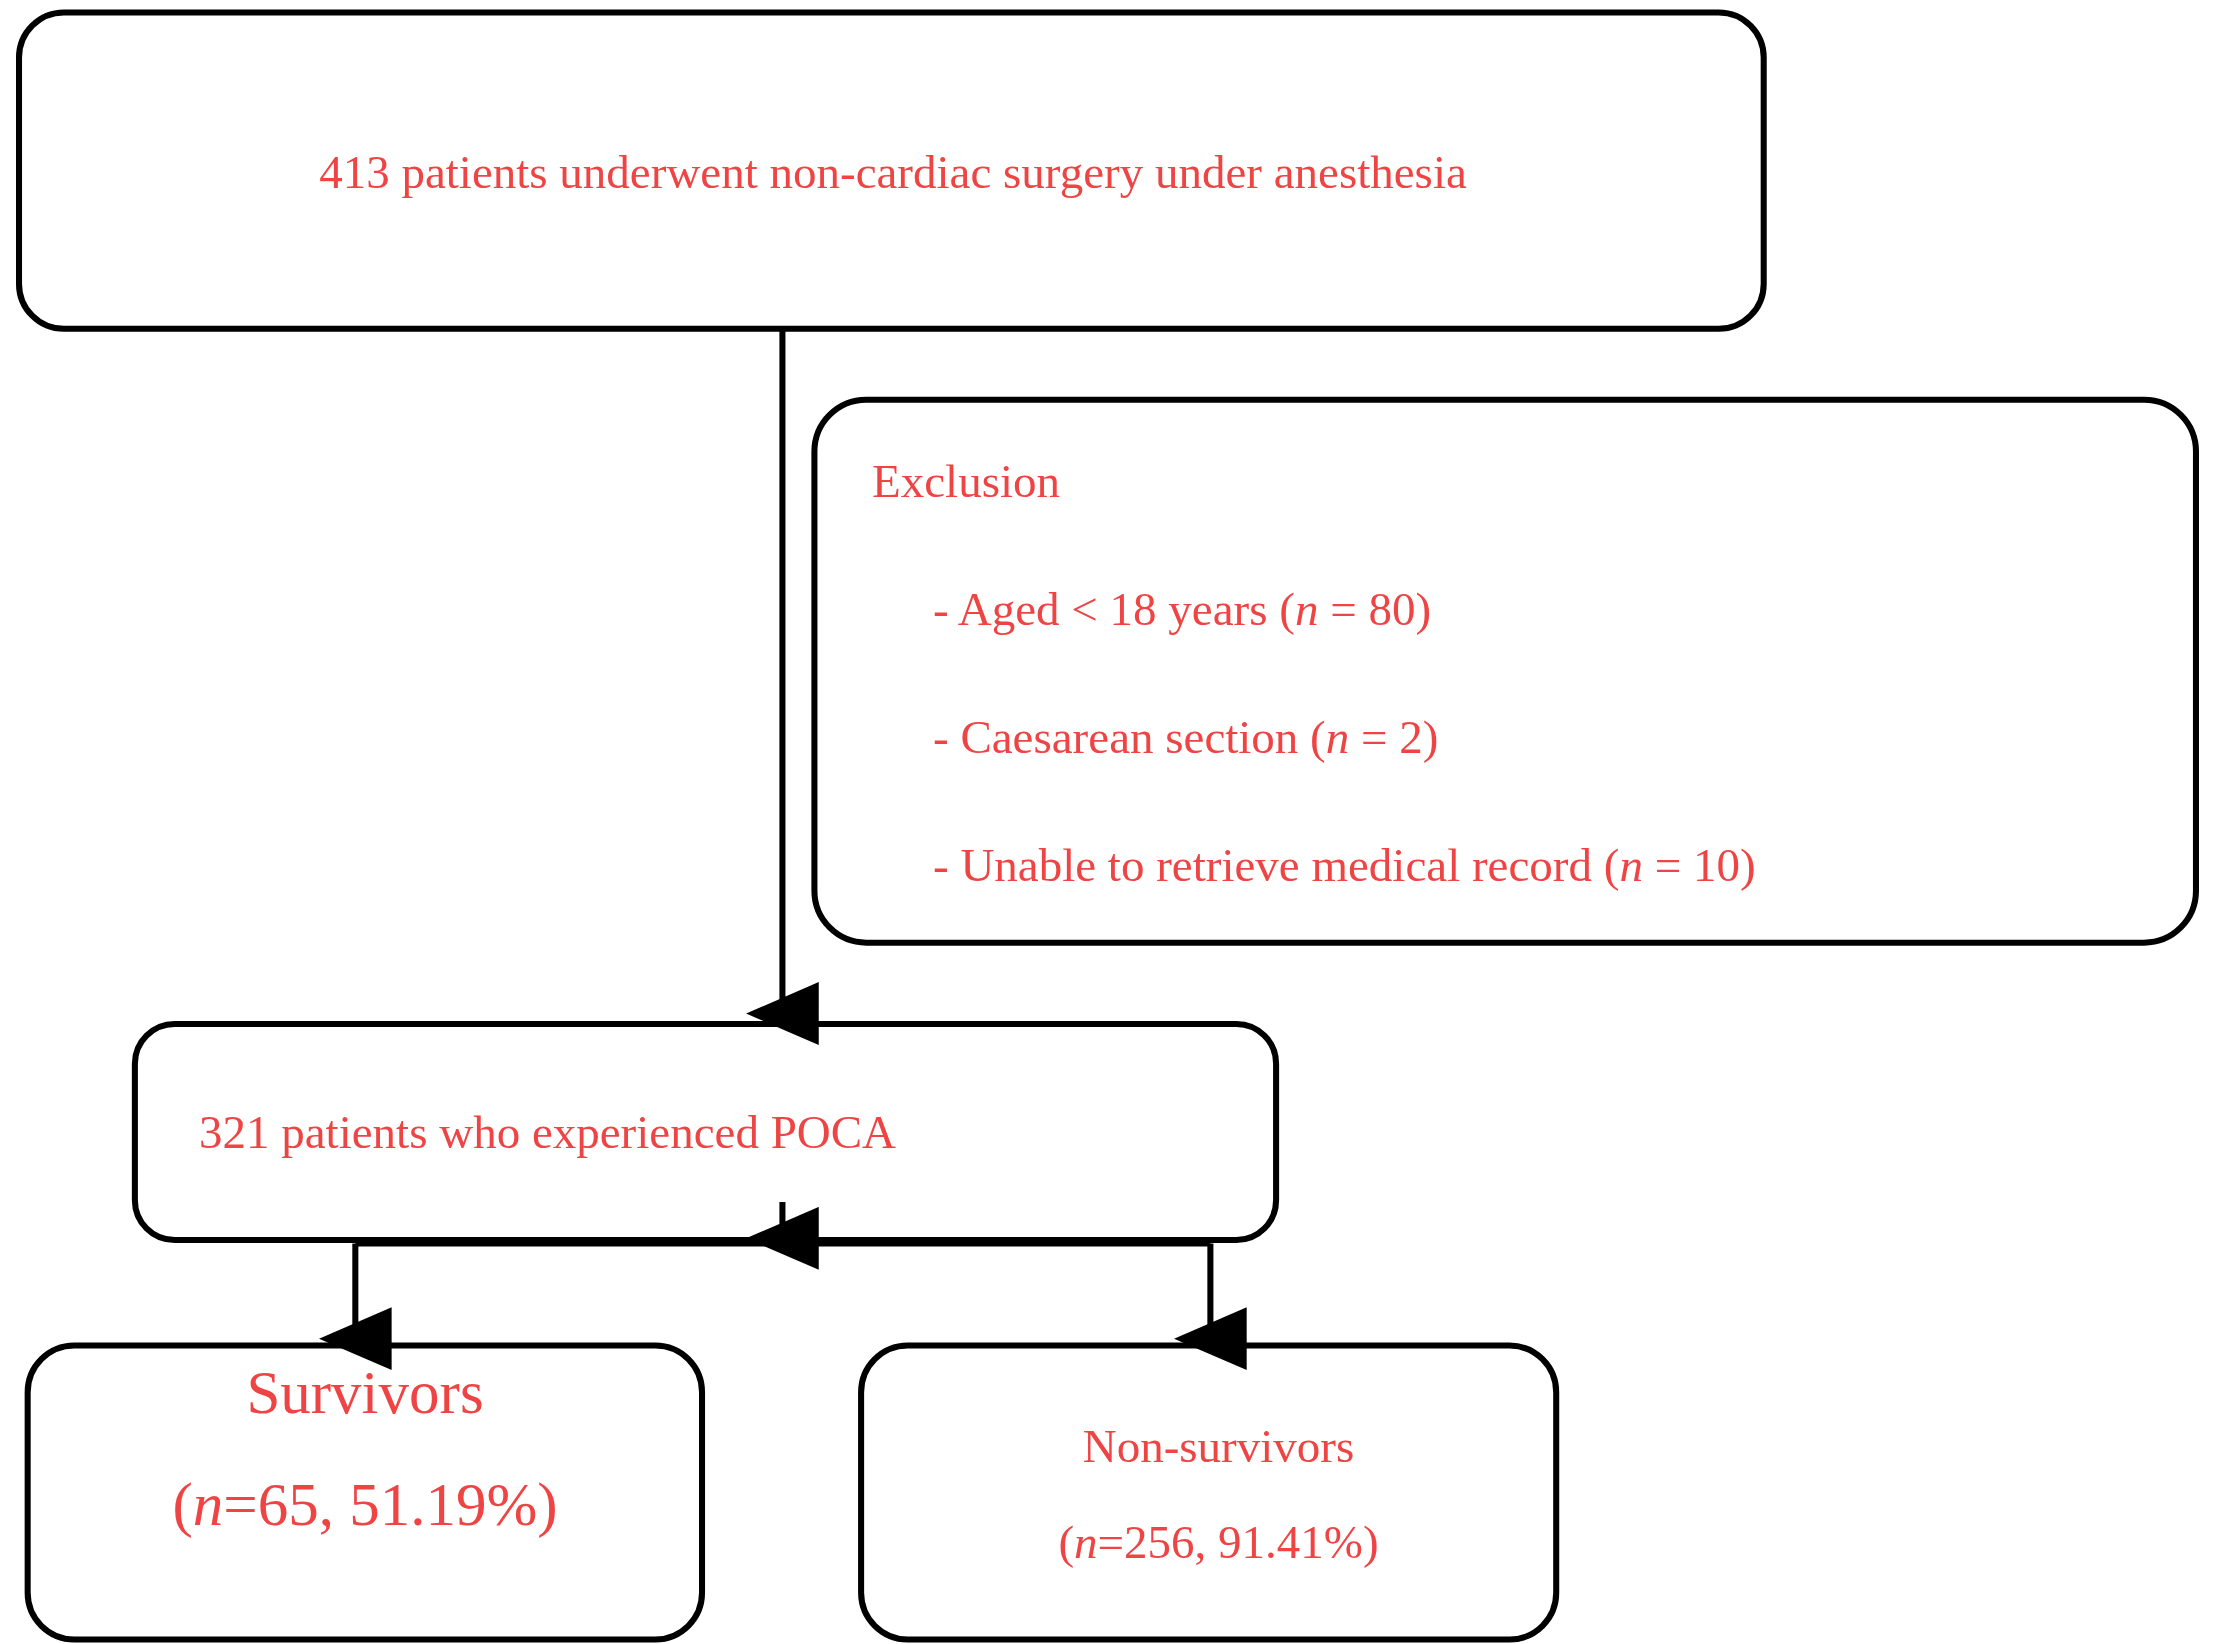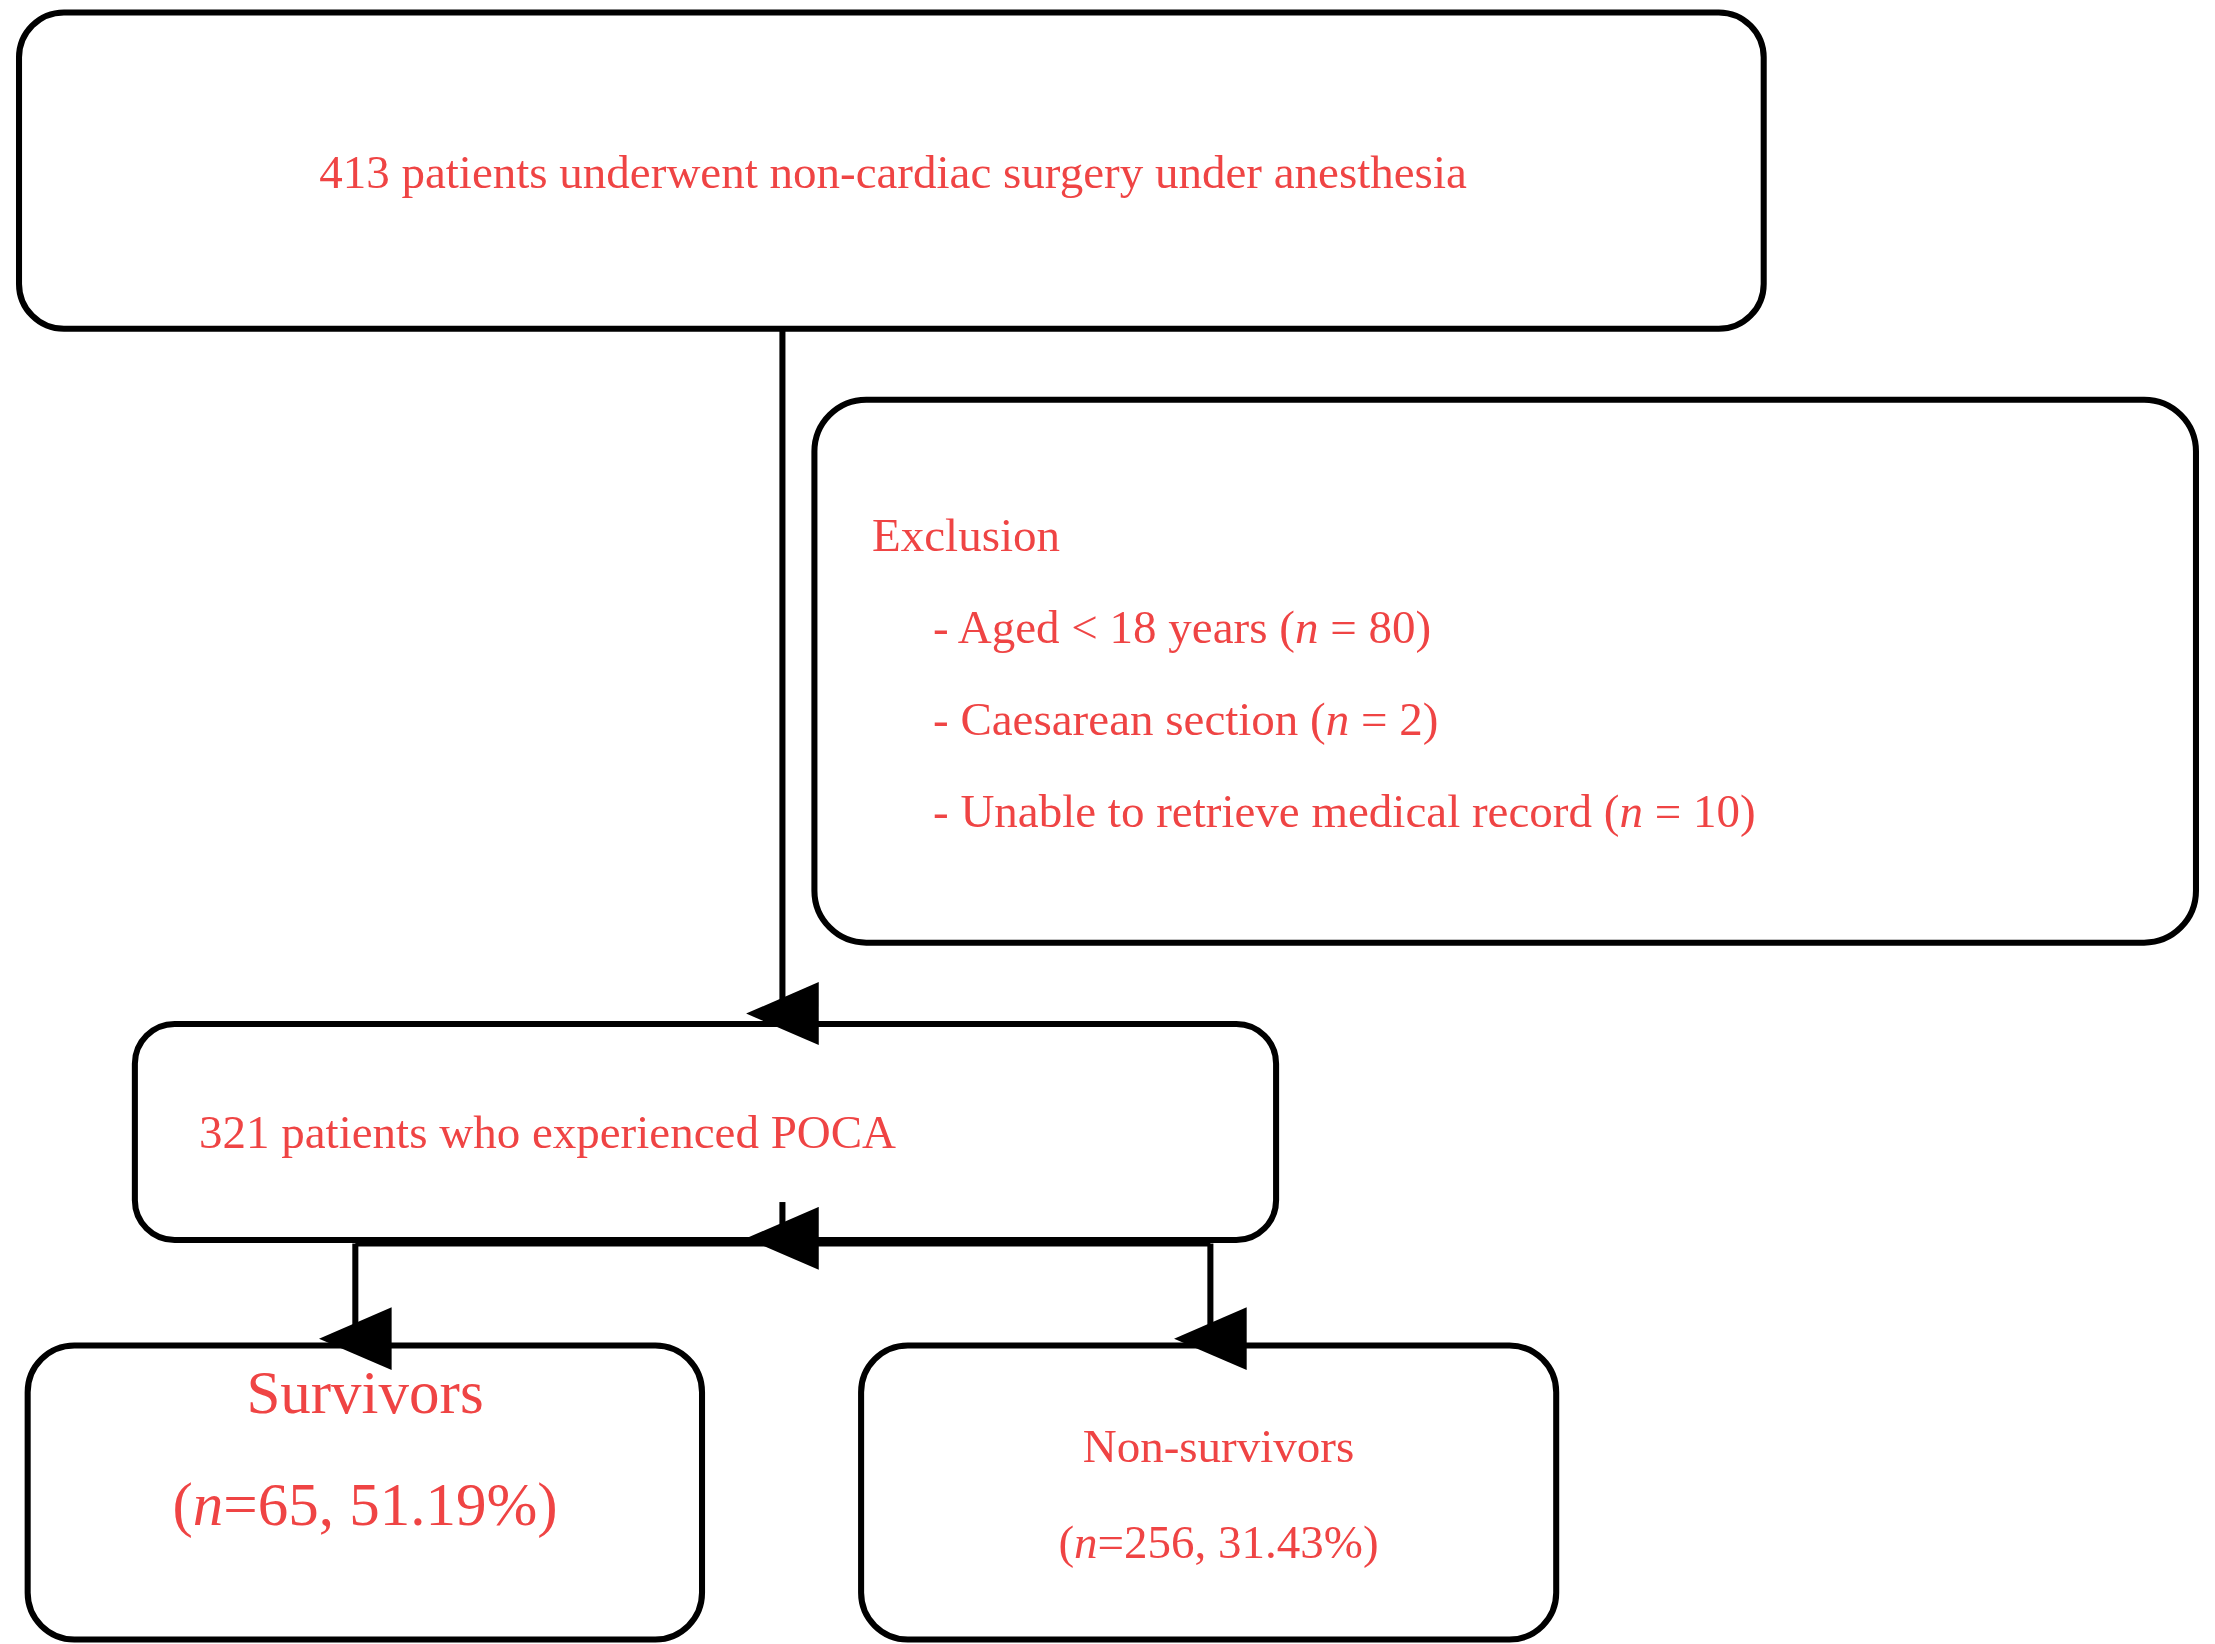--- a/index.html
+++ b/index.html
@@ -58,21 +58,21 @@
 
   
   #exclusion-text {
     left: 820px;
     top: 405px;
     width: 1371px;
     height: 536px;
     font-size: 47px;
     padding-left: 52px;
   }
-  #exclusion-text .line { margin: 19px 0; }
+  #exclusion-text .line { margin: 37px 0; }
   #exclusion-text .indent { padding-left: 61px; }
 
   
   #included-text {
     left: 140px;
     top: 1029px;
     width: 1133px;
     height: 206px;
     font-size: 47px;
     padding-left: 59px;
@@ -149,17 +149,17 @@
     <span class="line">321 patients who experienced POCA</span>
   </div>
 
   <div class="node-text center" id="survivors-text">
     <span class="line">Survivors</span>
     <span class="line"><span>(</span><i class="ital">n</i><span>=65, 51.19%)</span></span>
   </div>
 
   <div class="node-text center" id="nonsurvivors-text">
     <span class="line">Non-survivors</span>
-    <span class="line"><span>(</span><i class="ital">n</i><span>=256, 31.43%)</span></span>
+    <span class="line"><span>(</span><i class="ital">n</i><span>=256, 91.41%)</span></span>
   </div>
 
 </div>
 
 
 </body></html>

